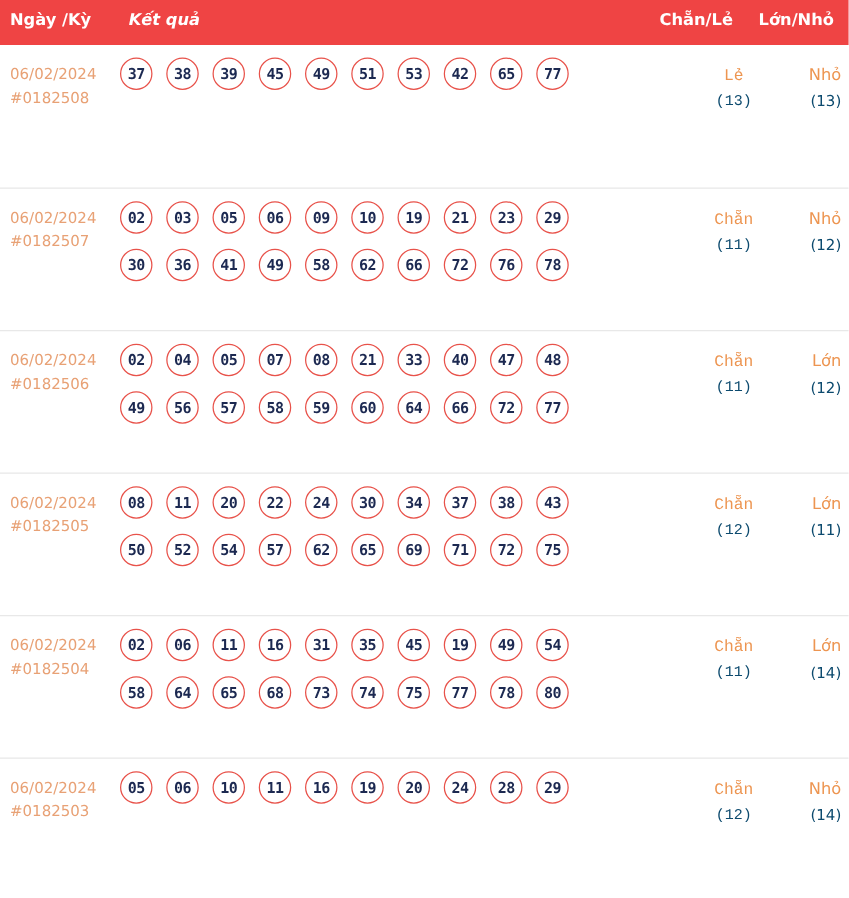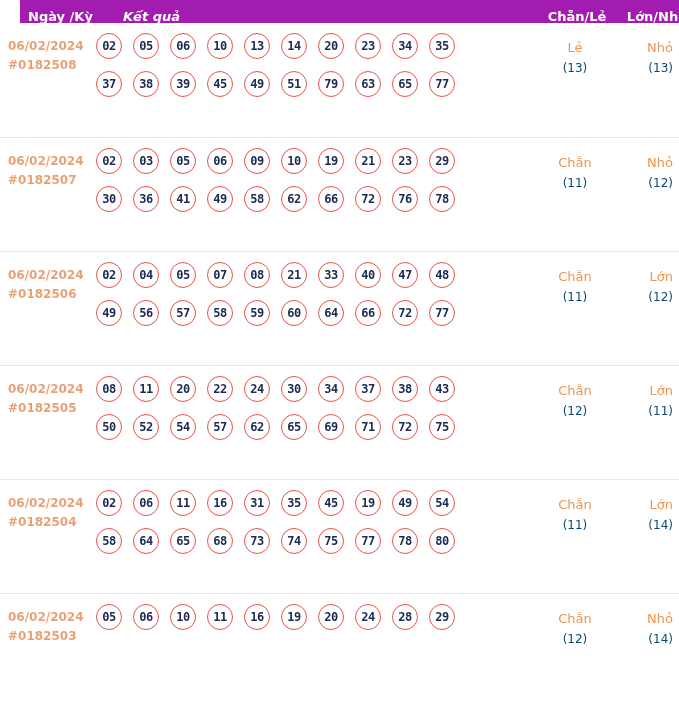--- a/index.html
+++ b/index.html
@@ -13,24 +13,23 @@
     font-family: "DejaVu Sans", "Liberation Sans", sans-serif;
     overflow: hidden;
   }
   .lottery-table {
     width: 679px;
     background: #ffffff;
   }
   
   .table-header {
     position: relative;
-    height: 23px;
-    background: #a21caf;
+    height: 36px;
+    background: #ef4444;
     color: #ffffff;
-    margin-left: 20px;
   }
   .table-header .h-cell {
     position: absolute;
     top: 0;
     height: 33px;
     line-height: 33px;
     font-size: 13px;
     font-weight: bold;
     white-space: nowrap;
   }
@@ -51,21 +50,21 @@
   .cell-date {
     position: absolute;
     left: 8px;
     top: 14px;
     width: 86px;
     color: #E8A175;
     font-size: 12px;
     line-height: 19px;
   }
   .cell-date .date-line,
-  .cell-date .period-line { display: block; white-space: nowrap; font-weight: bold; }
+  .cell-date .period-line { display: block; white-space: nowrap; }
 
   .cell-result {
     position: absolute;
     left: 96px;
     top: 10px;
     width: 404px;
   }
   .ball-line {
     display: block;
     height: 38px;
@@ -91,21 +90,21 @@
 
   .cell-oddeven, .cell-bigsml {
     position: absolute;
     top: 14px;
     width: 72px;
     text-align: center;
     color: #ED9551;
     font-size: 13px;
     line-height: 21px;
   }
-  .cell-oddeven { left: 539px; }
+  .cell-oddeven { left: 551px; font-family: Liberation Mono, monospace; }
   .cell-bigsml  { left: 601px; text-align: right; }
   .cell-oddeven .count, .cell-bigsml .count {
     display: block;
     color: #0c4a6e;
     font-size: 12px;
   }
   .cell-oddeven .word, .cell-bigsml .word { display: block; }
 </style>
 </head>
 <body>
@@ -119,22 +118,21 @@
     <div class="h-cell h-bigsml">Lớn/Nhỏ</div>
   </div>
 
   <div id="rows-container">
       <div class="row">
         <div class="cell-date">
           <span class="date-line">06/02/2024</span>
           <span class="period-line">#0182508</span>
         </div>
         <div class="cell-result">
-          <span class="ball-line"><span class="ball">02</span><span class="ball">05</span><span class="ball">06</span><span class="ball">10</span><span class="ball">13</span><span class="ball">14</span><span class="ball">20</span><span class="ball">23</span><span class="ball">34</span><span class="ball">35</span></span>
-          <span class="ball-line"><span class="ball">37</span><span class="ball">38</span><span class="ball">39</span><span class="ball">45</span><span class="ball">49</span><span class="ball">51</span><span class="ball">79</span><span class="ball">63</span><span class="ball">65</span><span class="ball">77</span></span>
+          <span class="ball-line"><span class="ball">37</span><span class="ball">38</span><span class="ball">39</span><span class="ball">45</span><span class="ball">49</span><span class="ball">51</span><span class="ball">53</span><span class="ball">42</span><span class="ball">65</span><span class="ball">77</span></span>
         </div>
         <div class="cell-oddeven">
           <span class="word">Lẻ</span>
           <span class="count">(13)</span>
         </div>
         <div class="cell-bigsml">
           <span class="word">Nhỏ</span>
           <span class="count">(13)</span>
         </div>
       </div>

